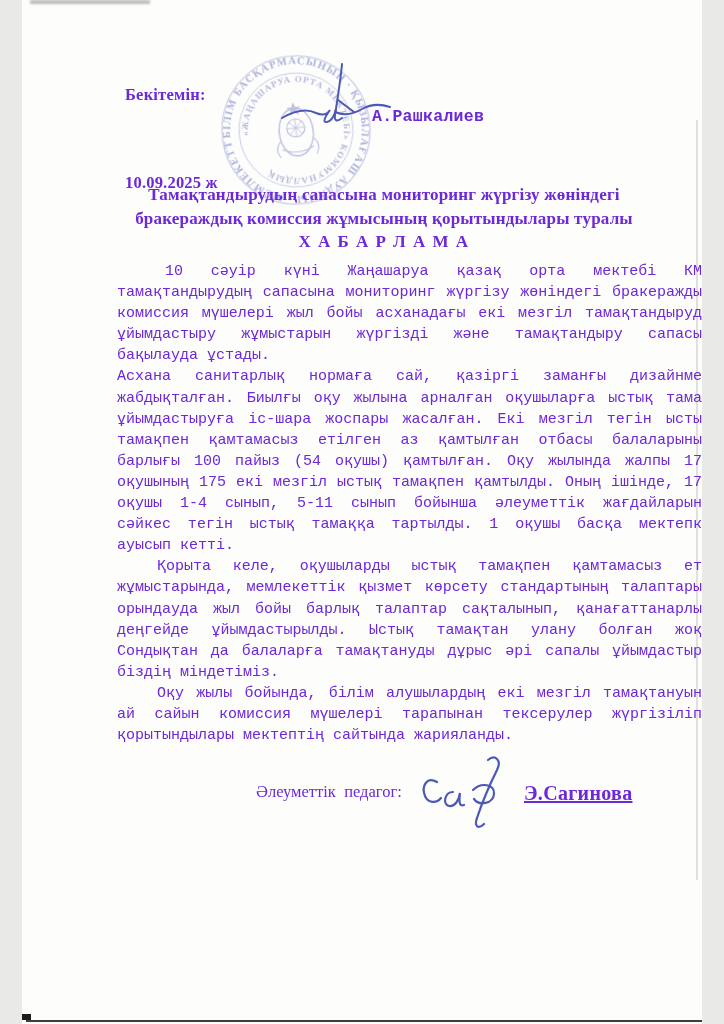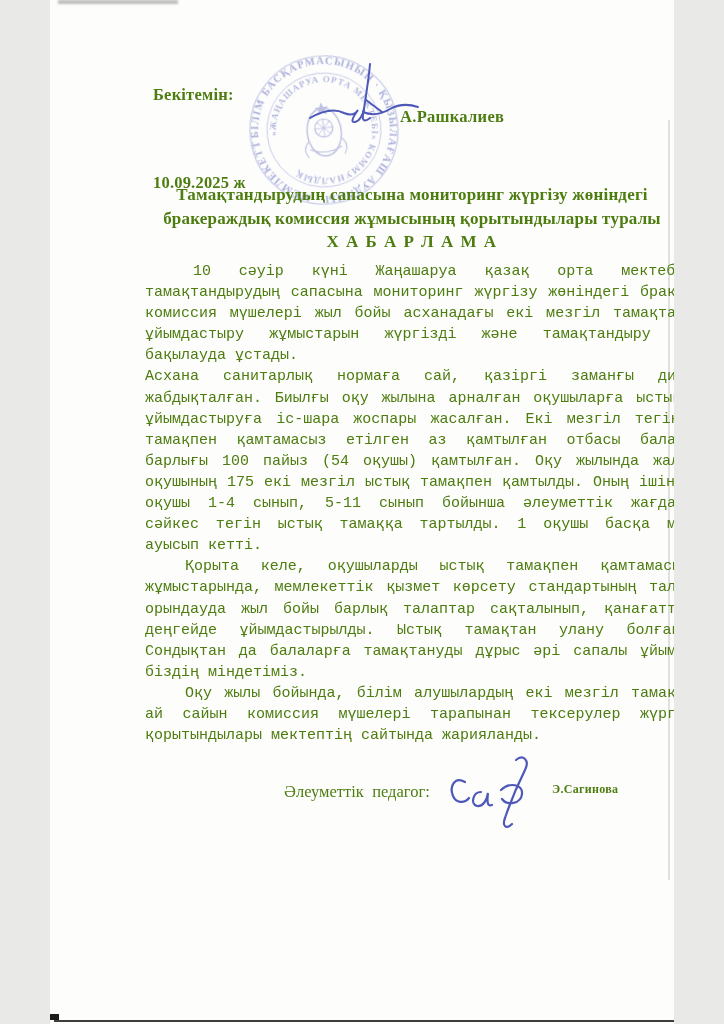--- a/index.html
+++ b/index.html
@@ -1,33 +1,33 @@
 <!DOCTYPE html>
 <html><head>
 <meta charset="utf-8">
 <style>
   html,body{margin:0;padding:0;background:#e9e9e7;}
   .page{
     position:relative;
-    width:624px;height:1024px;
+    width:680px;height:1024px;
     margin:0 auto;
     background:#fdfdfc;
     overflow:hidden;
     font-family:"Liberation Serif","DejaVu Serif",serif;
-    color:#4d7c0f;
+    color:#6d28d9;
   }
   
   .approval{
     position:absolute;left:103px;top:84px;
     font-weight:bold;font-size:16.5px;line-height:22px;
     letter-spacing:.2px;white-space:pre;
   }
   .director-name{
     position:absolute;left:350px;top:107px;
-    font-weight:bold;font-size:16.5px;letter-spacing:.3px;
+    font-weight:bold;font-size:16.5px;letter-spacing:.3px;font-family:Liberation Mono, monospace;
   }
   
   .stamp{
     position:absolute;left:188px;top:44px;width:172px;height:172px;
     transform:rotate(-7deg);
     filter:blur(.45px);
     opacity:.82;
     pointer-events:none;
   }
   
@@ -51,21 +51,21 @@
   .body-text p{margin:0;}
   .body-text p.ind1{text-indent:48px;}
   .body-text p.ind2{text-indent:40px;}
   
   .footer-row{
     position:absolute;left:234px;top:782px;
     font-weight:normal;font-size:16.5px;white-space:pre;
   }
   .pedagog-name{
     position:absolute;left:502px;top:782px;
-    font-weight:bold;font-size:12px;letter-spacing:.3px;
+    font-weight:bold;font-size:20px;letter-spacing:.3px;text-decoration:underline;
   }
   
   .artifact-top{
     position:absolute;left:8px;top:0;width:120px;height:4px;
     background:rgba(110,110,110,.45);filter:blur(1.2px);
   }
   .artifact-bottom-line{
     position:absolute;left:4px;bottom:2px;width:716px;height:2px;
     background:#3d3d3d;filter:blur(.4px);
   }

